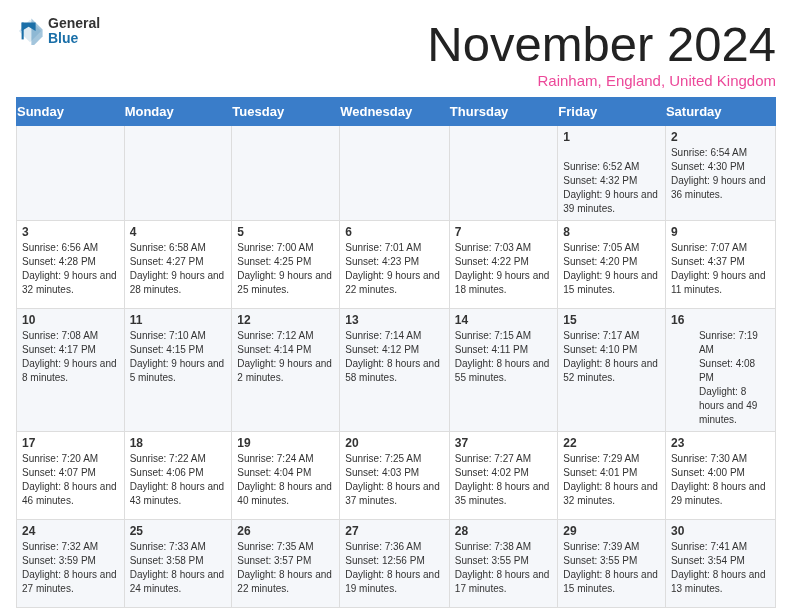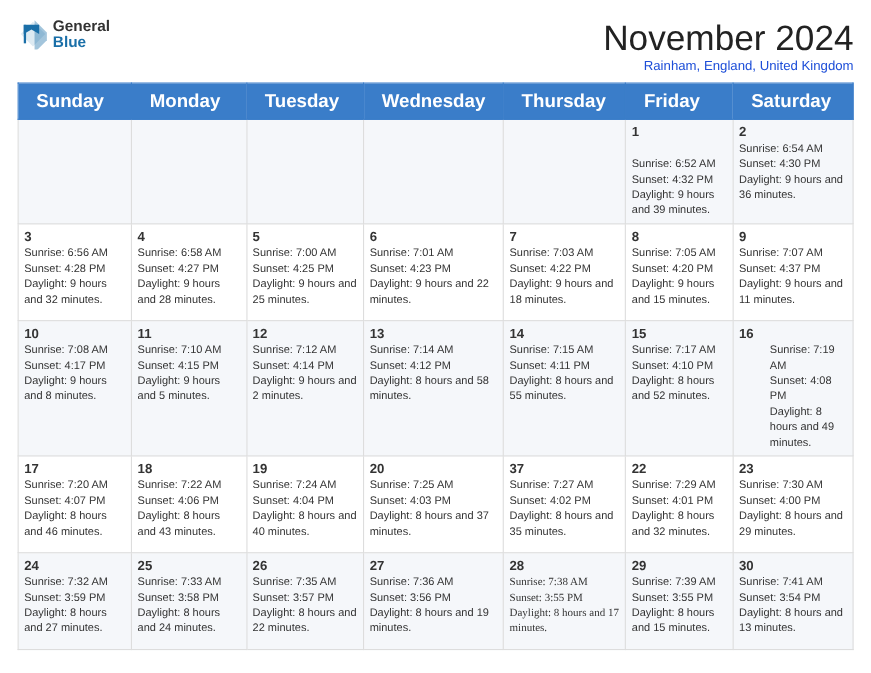--- a/index.html
+++ b/index.html
@@ -29,42 +29,42 @@
     .logo-general { color: #333; }
     .logo-blue { color: #1a6fa8; }
     .logo-icon {
       width: 28px;
       height: 28px;
     }
     .title-block {
       text-align: right;
     }
     .month-title {
-      font-size: 32px;
+      font-size: 49px;
       font-weight: normal;
       color: #222;
     }
     .location {
-      font-size: 12px;
-      color: #1d4ed8;
+      font-size: 15px;
+      color: #ec4899;
     }
     .calendar {
       width: 100%;
       border-collapse: collapse;
       font-size: 11px;
     }
     .calendar thead tr {
       background: #3a7dc9;
       color: #fff;
     }
     .calendar thead th {
-      padding: 6px 16px;
+      padding: 6px 0;
       text-align: left;
       font-weight: bold;
-      font-size: 17px;
+      font-size: 13px;
       border: 1px solid #3a7dc9;
     }
     .calendar tbody tr {
       border-bottom: 1px solid #ccc;
     }
     .calendar tbody td {
       vertical-align: top;
       padding: 4px 5px;
       border: 1px solid #ddd;
       min-height: 80px;
@@ -299,26 +299,26 @@
         </td>
         <td>
           <span class="day-num">26</span>
           <div class="day-info" style="white-space: pre-line;">Sunrise: 7:35 AM
 Sunset: 3:57 PM
 Daylight: 8 hours and 22 minutes.</div>
         </td>
         <td>
           <span class="day-num">27</span>
           <div class="day-info" style="white-space: pre-line;">Sunrise: 7:36 AM
-Sunset: 3:56 PM
+Sunset: 12:56 PM
 Daylight: 8 hours and 19 minutes.</div>
         </td>
         <td>
           <span class="day-num">28</span>
-          <div class="day-info" style="white-space: pre-line; font-family: Liberation Serif, serif;">Sunrise: 7:38 AM
+          <div class="day-info" style="white-space: pre-line;">Sunrise: 7:38 AM
 Sunset: 3:55 PM
 Daylight: 8 hours and 17 minutes.</div>
         </td>
         <td>
           <span class="day-num">29</span>
           <div class="day-info" style="white-space: pre-line;">Sunrise: 7:39 AM
 Sunset: 3:55 PM
 Daylight: 8 hours and 15 minutes.</div>
         </td>
         <td>

